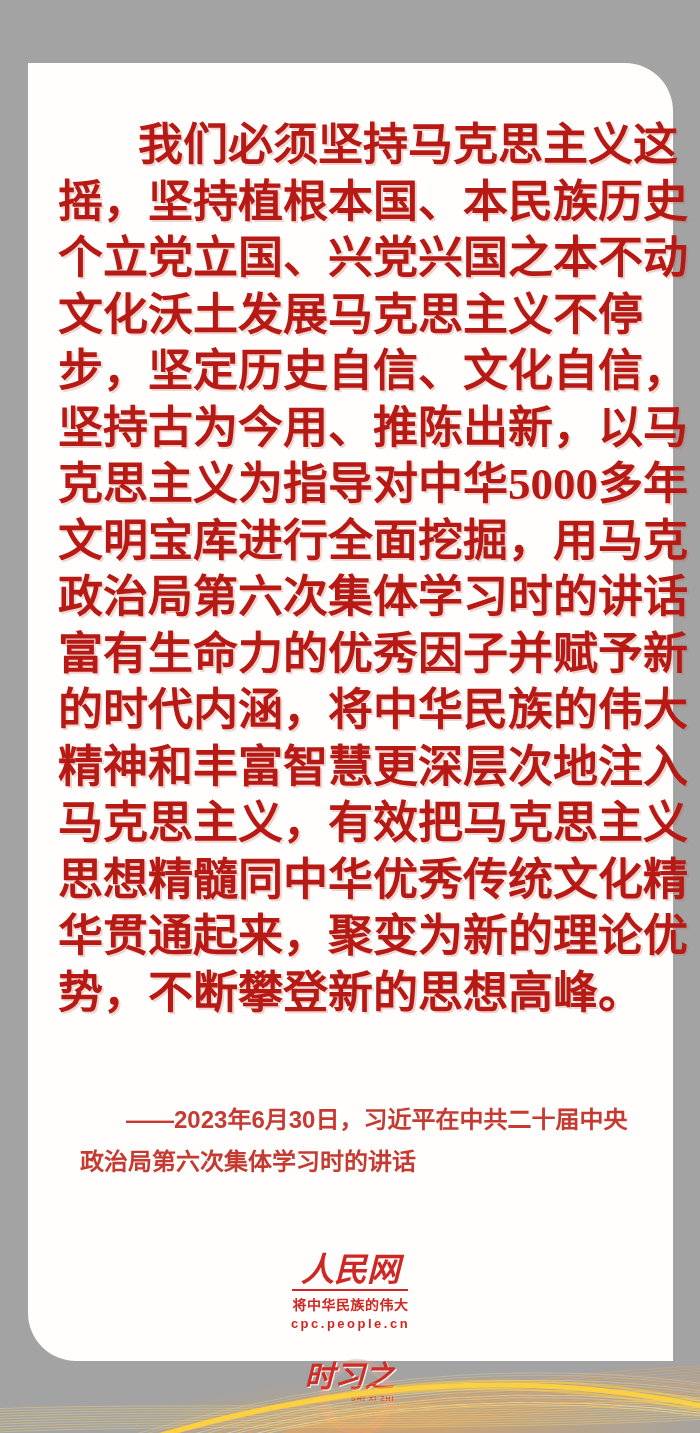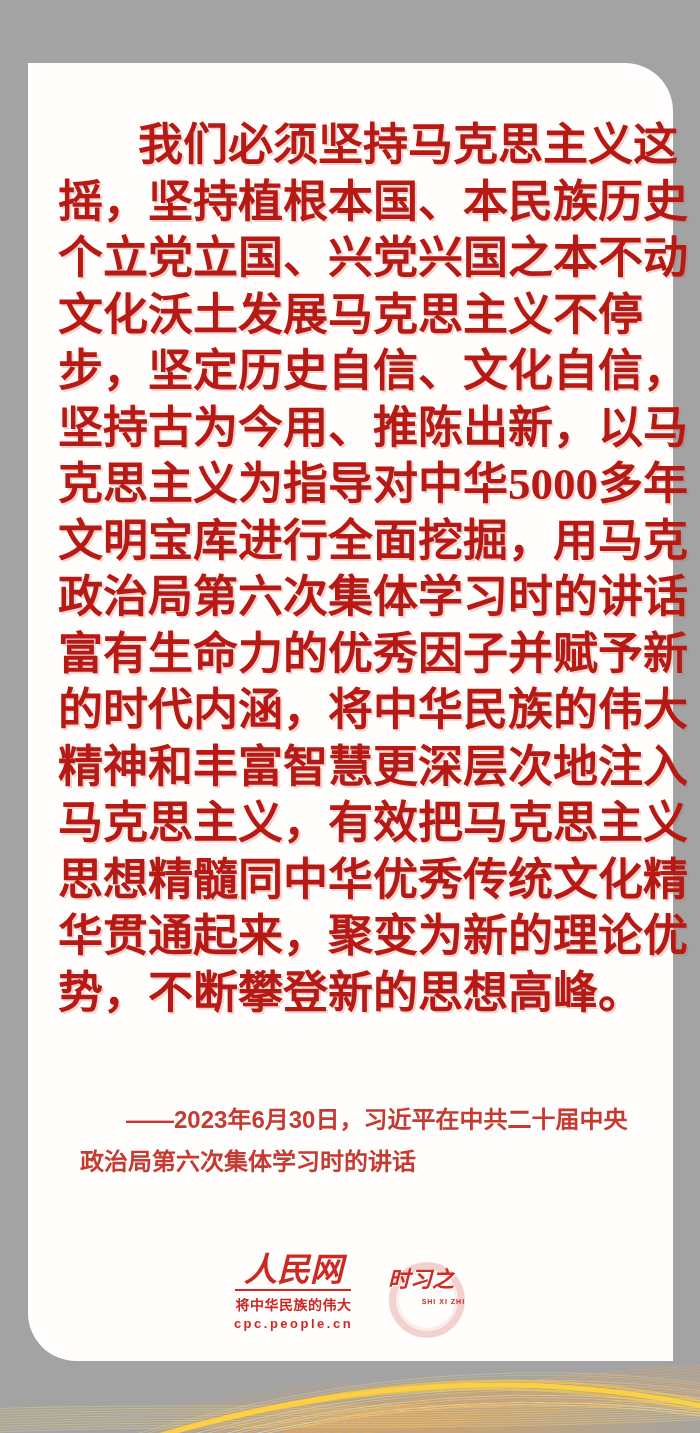--- a/index.html
+++ b/index.html
@@ -11,32 +11,32 @@
          font-family:"Liberation Serif","DejaVu Serif",serif;font-weight:bold;
          font-size:45px;line-height:56.5px;letter-spacing:0;
          text-shadow:2px 2px 0 rgba(198,104,94,0.28);}
   .quote .qline{white-space:nowrap;}
   .quote .qline.first{padding-left:80px;}
   .attribution{position:absolute;left:52px;right:44px;top:1036px;color:#c53a31;
                font-size:24px;line-height:42px;font-weight:bold;}
   .attribution .a1{padding-left:46px;white-space:nowrap;}
   .attribution .a2{white-space:nowrap;}
   .logos{position:absolute;left:0;right:0;top:1190px;display:flex;align-items:center;
-         justify-content:center;gap:22px;}
+         justify-content:center;gap:22px;flex-direction:column;}
   .people-logo{display:flex;flex-direction:column;align-items:center;color:#cf2824;}
   .people-script{font-family:"Liberation Serif","DejaVu Serif",serif;font-style:italic;
                  font-weight:bold;font-size:33px;line-height:34px;}
   .people-divider{width:116px;height:2px;background:#cf2824;margin:2px 0 3px 0;}
   .people-name{font-size:14px;font-weight:bold;letter-spacing:0.5px;white-space:nowrap;}
   .people-url{font-size:13px;font-weight:bold;letter-spacing:2.5px;margin-top:2px;white-space:nowrap;}
   .sxz-logo{position:relative;width:92px;height:72px;}
   .sxz-ring{position:absolute;left:14px;top:6px;width:62px;height:62px;border-radius:50%;
             border:7px solid rgba(226,158,150,0.45);box-shadow:0 0 0 3px rgba(234,184,178,0.25) inset;}
-  .sxz-title{position:absolute;left:0;top:8px;width:92px;text-align:center;color:#ce2d26;
-             font-weight:bold;font-style:italic;font-size:22px;line-height:32px;white-space:nowrap;
+  .sxz-title{position:absolute;left:0;top:8px;width:92px;text-align:left;color:#ce2d26;
+             font-weight:bold;font-style:italic;font-size:30px;line-height:32px;white-space:nowrap;
              text-shadow:1px 1px 0 #ffffff;}
   .sxz-sub{position:absolute;right:2px;top:42px;color:#cf2824;font-size:7px;font-weight:bold;
            letter-spacing:1px;white-space:nowrap;}
   .waves{position:absolute;left:0;bottom:0;width:700px;height:140px;}
 </style>
 </head>
 <body>
 
 <div class="poster">
 

